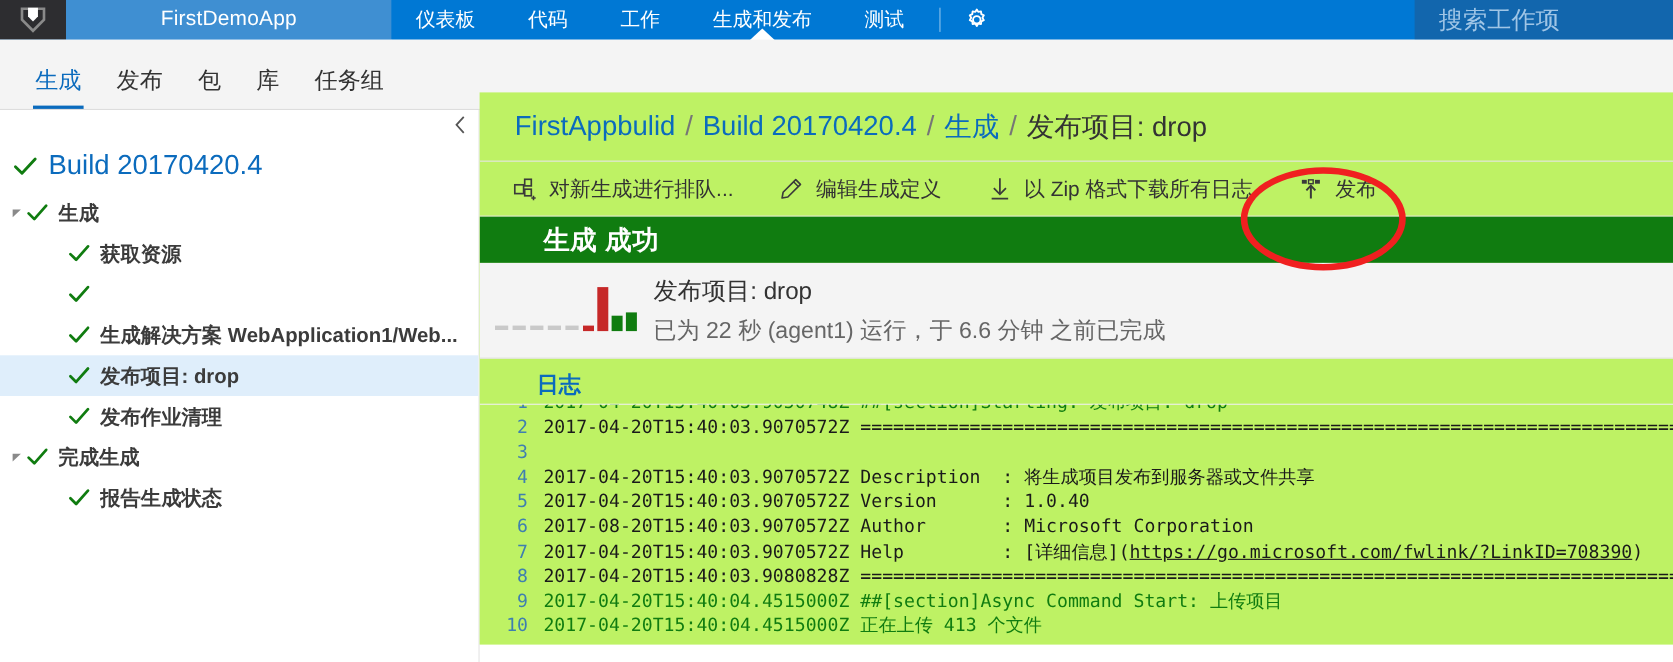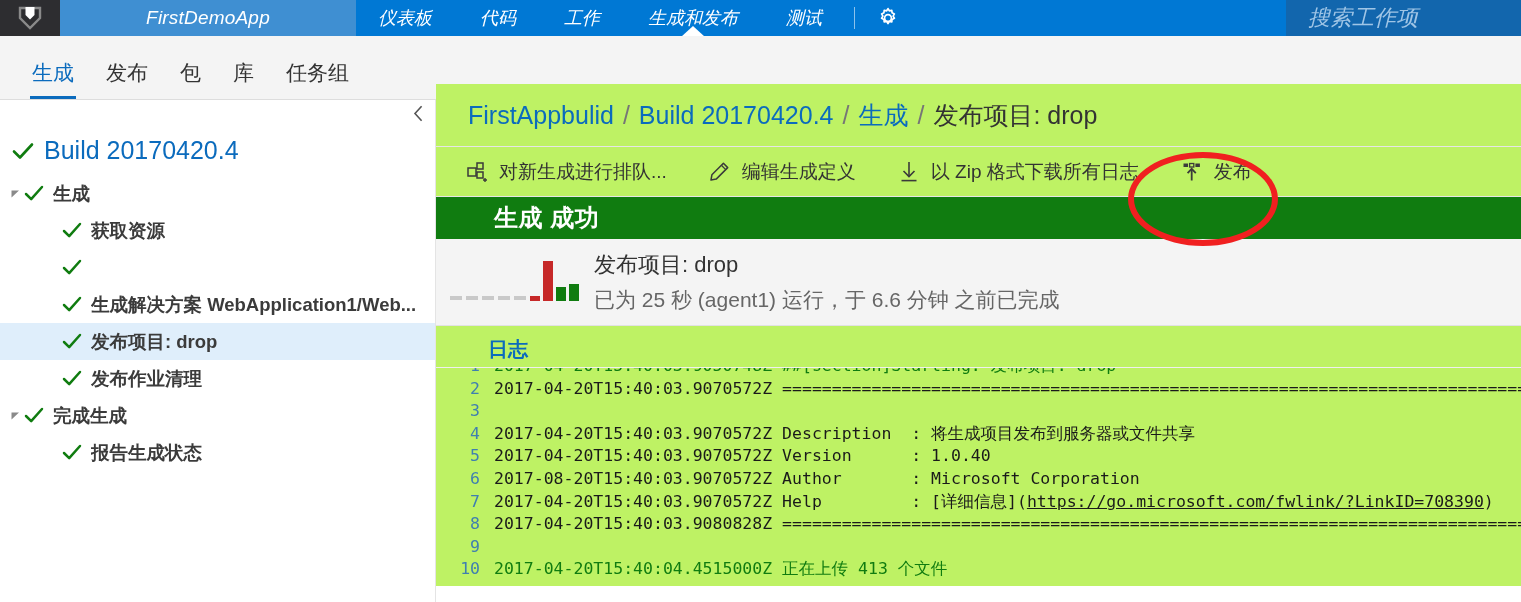--- a/index.html
+++ b/index.html
@@ -25,21 +25,20 @@
 
   
   .topbar {
     position: absolute;
     top: 0; left: 0;
     width: 1521px;
     height: 36px;
     background: #0078d4;
     display: flex;
     align-items: stretch;
-    font-style: italic;
   }
   .logo-tile {
     width: 60px;
     height: 36px;
     background: #2d2d30;
     display: flex;
     align-items: center;
     justify-content: center;
     flex: 0 0 auto;
   }
@@ -572,21 +571,21 @@
         <div class="dash" style="left:32px; width:12px;"></div>
         <div class="dash" style="left:48px; width:12px;"></div>
         <div class="dash" style="left:64px; width:12px;"></div>
         <div class="bar" style="left:80px; width:10px; height:5px;  background:#c62828;"></div>
         <div class="bar" style="left:93px; width:10px; height:40px; background:#c62828;"></div>
         <div class="bar" style="left:106px; width:10px; height:14px; background:#107c10;"></div>
         <div class="bar" style="left:119px; width:10px; height:17px; background:#107c10;"></div>
       </div>
       <div class="sum-text">
         <div class="sum-title">发布项目: drop</div>
-        <div class="sum-sub">已为 25 秒 (agent1) 运行，于 6.6 分钟 之前已完成</div>
+        <div class="sum-sub">已为 22 秒 (agent1) 运行，于 6.6 分钟 之前已完成</div>
       </div>
     </div>
 
     <div class="logs-head">日志</div>
 
     <div class="log-view">
       <div class="log-line green" style="margin-top:-13px;">
         <span class="log-num">1</span>
         <span class="log-text">2017-04-20T15:40:03.9050748Z ##[section]Starting: 发布项目: drop</span>
       </div>
@@ -612,20 +611,21 @@
       <div class="log-line">
         <span class="log-num">7</span>
         <span class="log-text">2017-04-20T15:40:03.9070572Z Help         : [详细信息](</span><span class="log-link">https://go.microsoft.com/fwlink/?LinkID=708390</span><span class="log-text">)</span>
       </div>
       <div class="log-line">
         <span class="log-num">8</span>
         <span class="log-text">2017-04-20T15:40:03.9080828Z ==============================================================================</span>
       </div>
       <div class="log-line green">
         <span class="log-num">9</span>
+        <span class="log-text">2017-04-20T15:40:04.4515000Z ##[section]Async Command Start: 上传项目</span>
       </div>
       <div class="log-line green">
         <span class="log-num">10</span>
         <span class="log-text">2017-04-20T15:40:04.4515000Z 正在上传 413 个文件</span>
       </div>
     </div>
 
   </div>
 
   <div class="annot-ellipse"></div>

